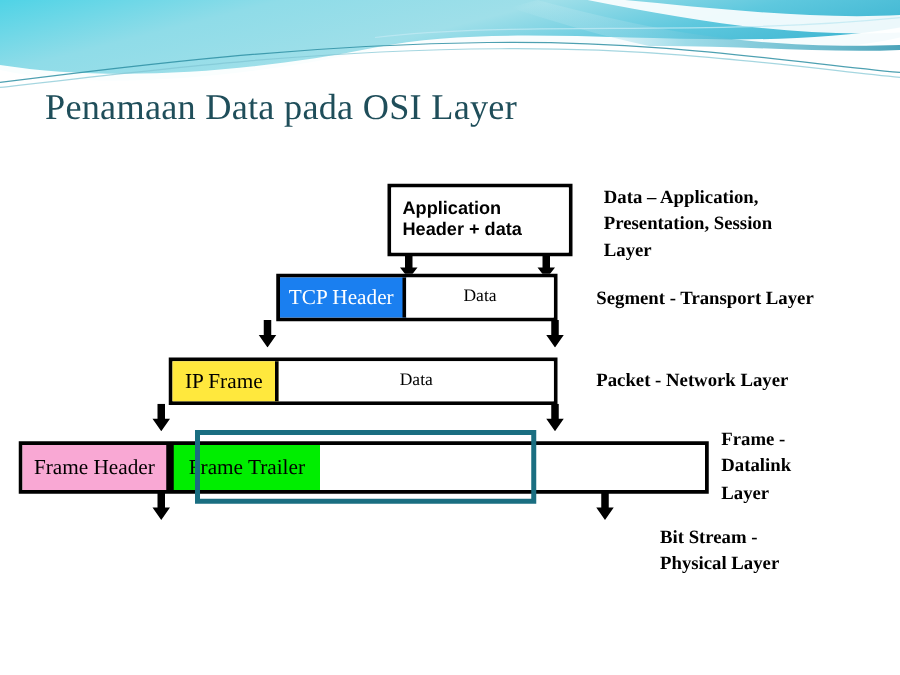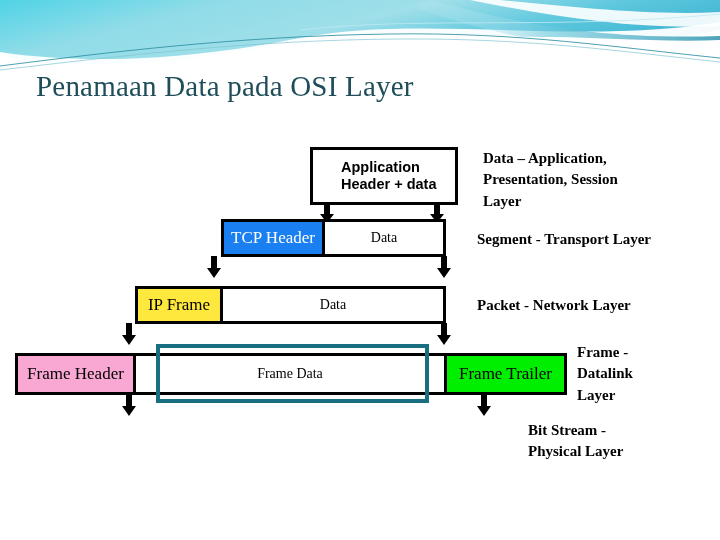--- a/index.html
+++ b/index.html
@@ -66,21 +66,21 @@
   .cell.sep-right { border-right: 3px solid #000000; }
   .cell.sep-left  { border-left: 3px solid #000000; }
 
   
   .cell.app {
     font-family: "Liberation Sans", sans-serif;
     font-size: 14.5px;
     font-weight: bold;
     text-align: left;
     justify-content: flex-start;
-    padding-left: 28px;
+    padding-left: 9px;
     line-height: 1.18;
     white-space: pre-line;
   }
   .cell.data-cell { font-weight: normal; font-size: 14px; }
 
   
   .arrow {
     position: absolute;
     width: 18px;
     display: block;
@@ -207,21 +207,20 @@
       </svg>
   </div>
   <div class="arrow" style="left:435px; top:323px;">
     <svg width="18" height="22" viewBox="0 0 18 22">
         <path d="M6,0 h6 v12 h4 L9,22 L2,12 h4 Z" fill="#000000"></path>
       </svg>
   </div>
 
   <div class="pdu-row" style="left:15px; top:353px; width:552px; height:42px;">
     <div class="cell sep-right" style="width:118px; background:#f9a8d4;">Frame Header</div>
-    <div class="cell data-cell" style="flex:1 1 auto; background:#ffffff;">Frame Data</div>
     <div class="cell sep-left" style="width:120px; background:#00ee00;">Frame Trailer</div>
   </div>
 
   <div id="frame-data-highlight" style="left:156px; top:344px; width:273px; height:59px;"></div>
 
   <div class="arrow" style="left:120px; top:394px;">
     <svg width="18" height="22" viewBox="0 0 18 22">
         <path d="M6,0 h6 v12 h4 L9,22 L2,12 h4 Z" fill="#000000"></path>
       </svg>
   </div>

